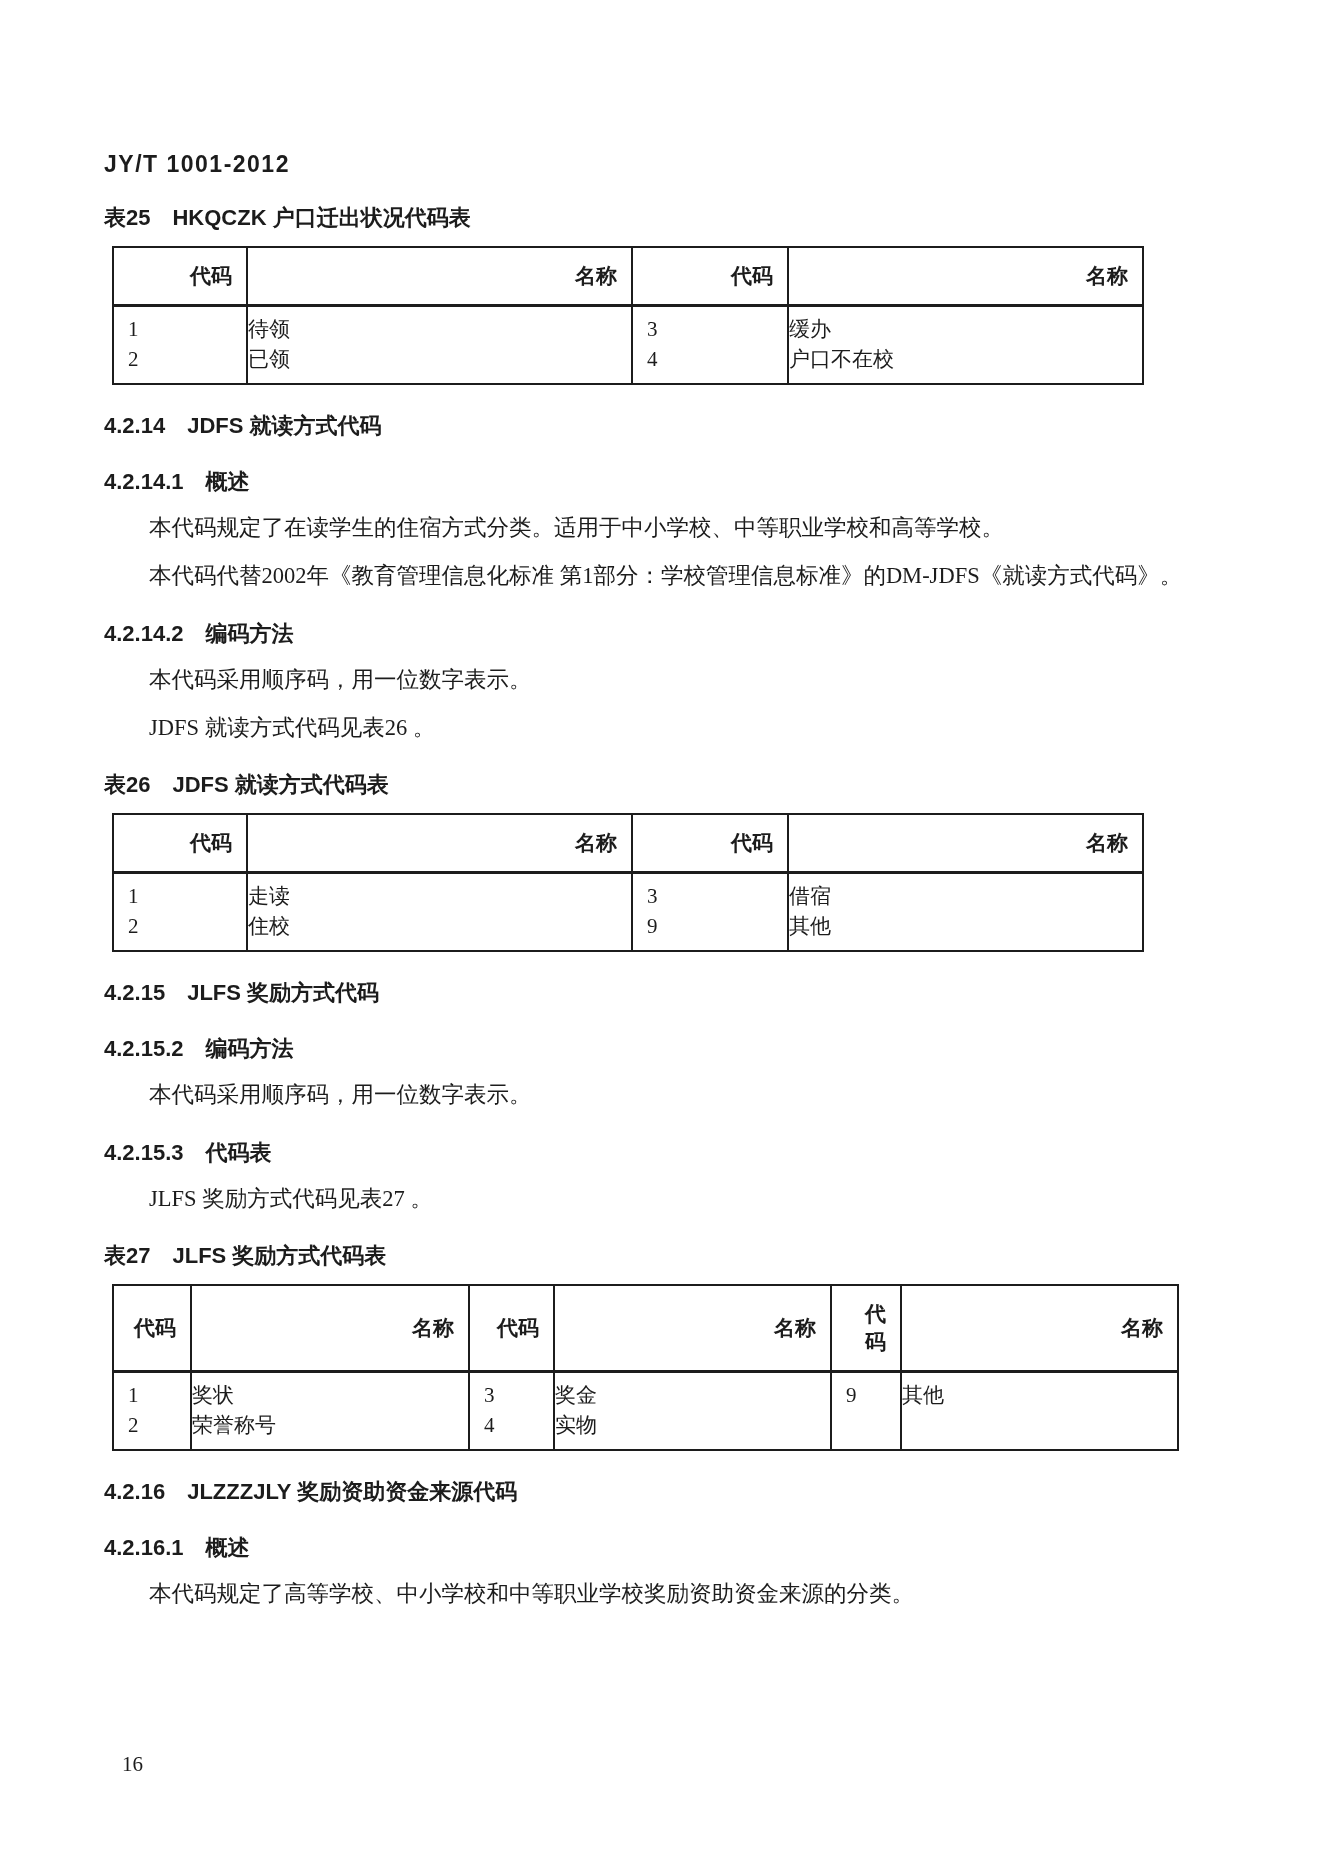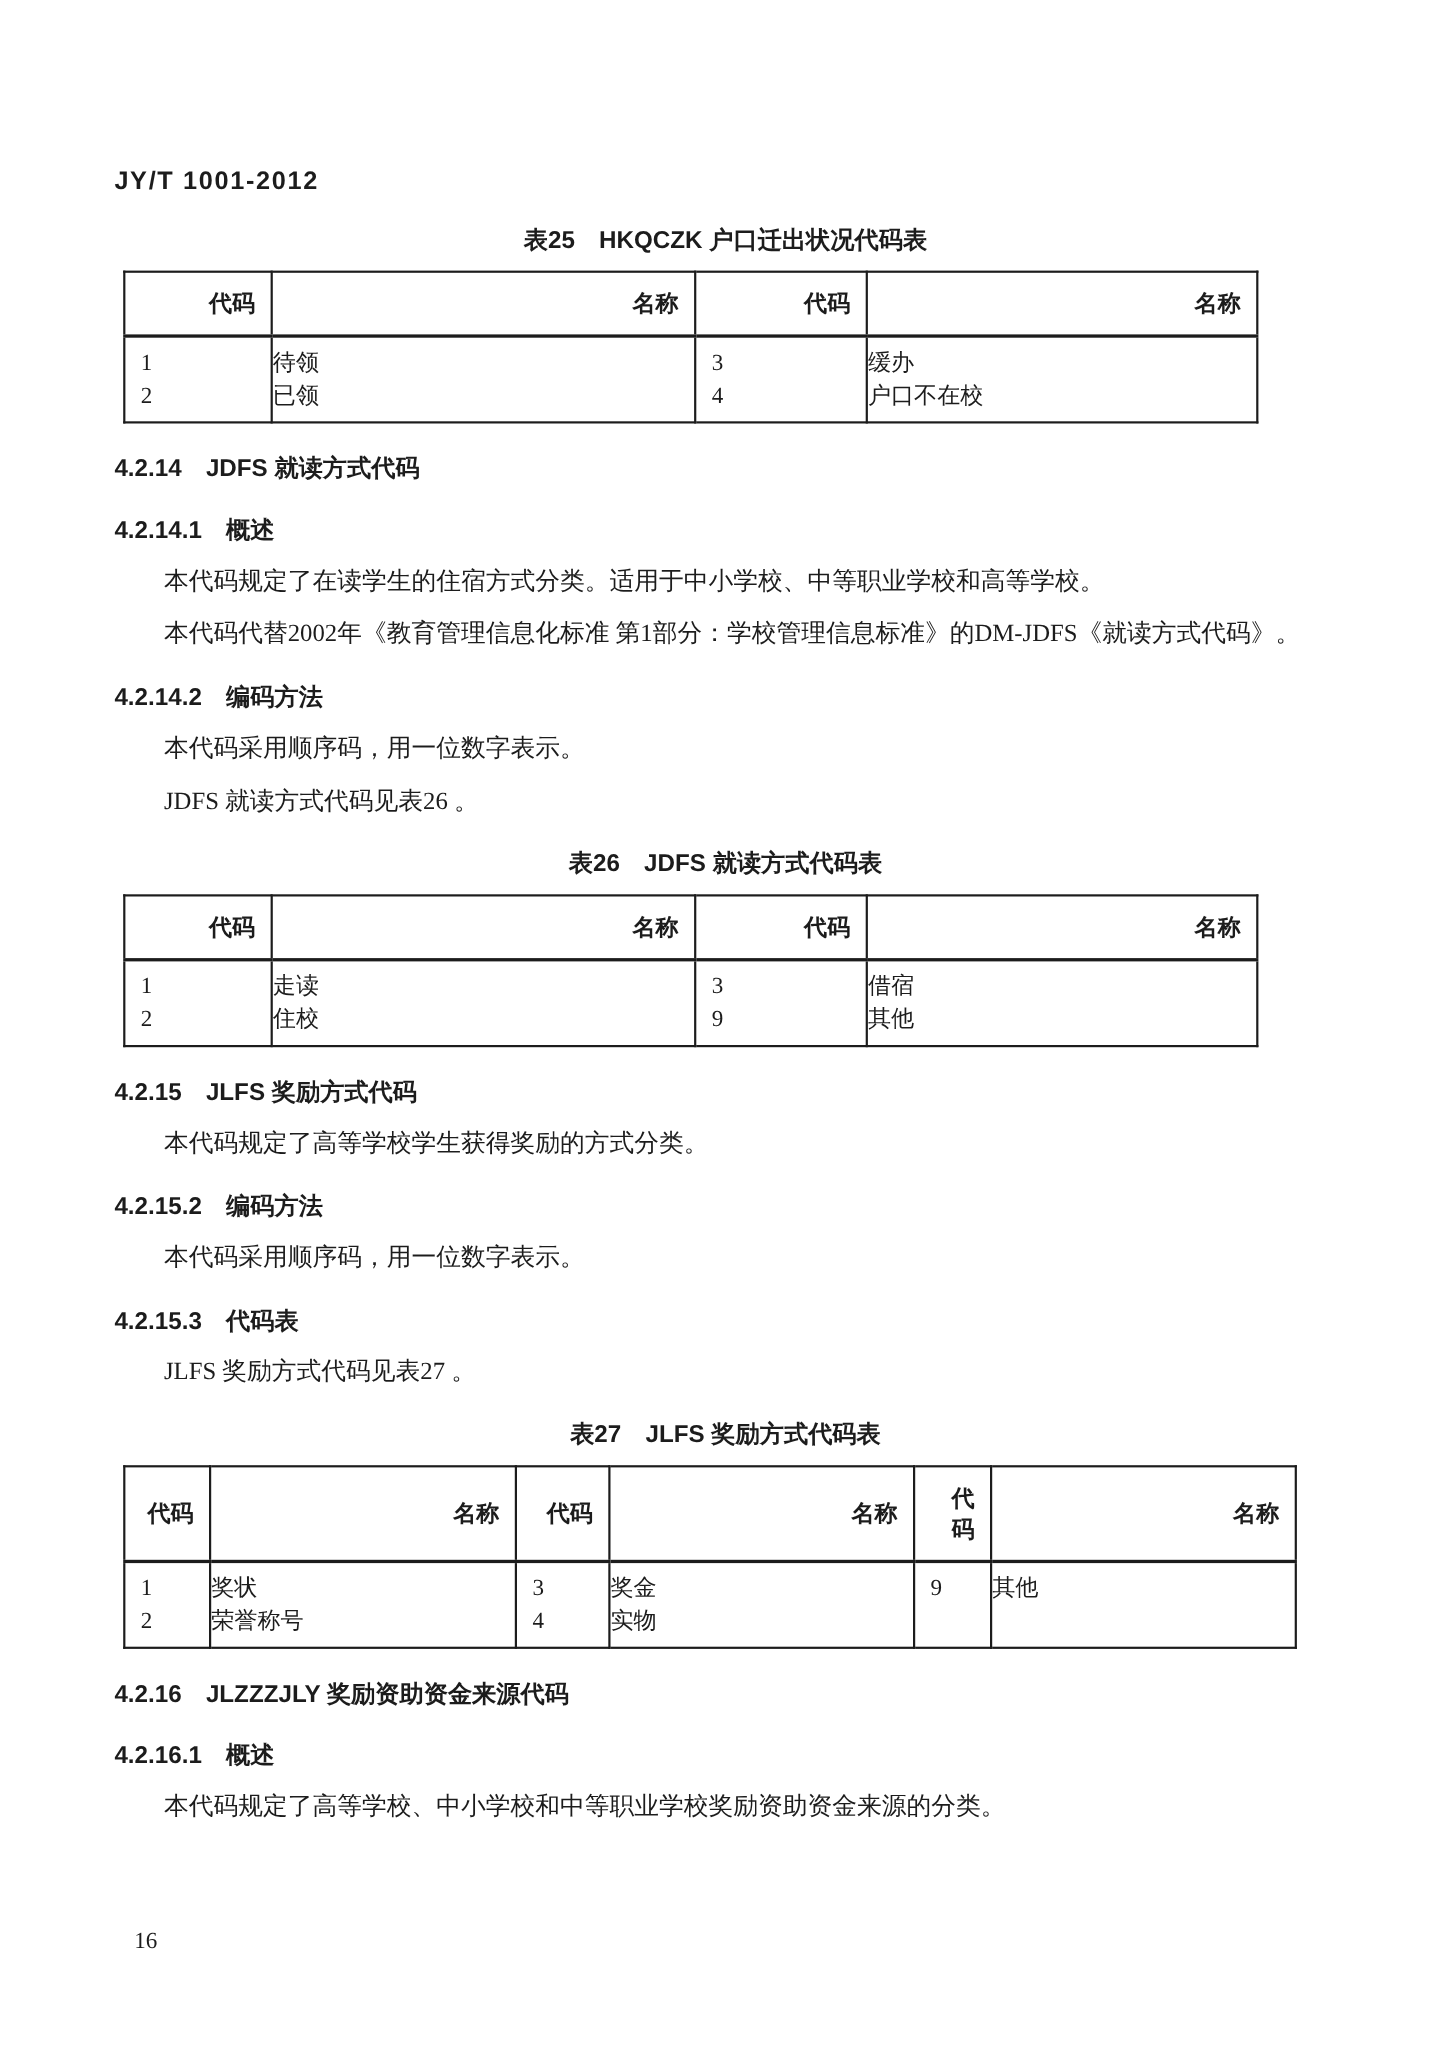--- a/index.html
+++ b/index.html
@@ -19,21 +19,21 @@
   .doc-number {
     font-family: "Liberation Sans", "DejaVu Sans", sans-serif;
     font-weight: bold;
     font-size: 23px;
     letter-spacing: 1.5px;
     line-height: 28px;
     white-space: pre-wrap;
   }
   .table-title {
     margin-top: 26px;
-    text-align: center;
+    text-align: left;
     font-family: "Liberation Sans", "DejaVu Sans", sans-serif;
     font-weight: bold;
     font-size: 22px;
     line-height: 28px;
     white-space: pre-wrap;
   }
   table.code-table {
     border-collapse: collapse;
     table-layout: fixed;
     margin: 14px 0 0 8px;
@@ -177,21 +177,20 @@
         <td class="name-cell">
           <div class="ln">借宿</div>
           <div class="ln">其他</div>
         </td>
       </tr>
     </tbody>
   </table>
 
   <h3 class="sec">4.2.15　JLFS 奖励方式代码</h3>
 
-  <p class="body-text">本代码规定了高等学校学生获得奖励的方式分类。</p>
 
   <h3 class="sec">4.2.15.2　编码方法</h3>
   <p class="body-text">本代码采用顺序码，用一位数字表示。</p>
 
   <h3 class="sec">4.2.15.3　代码表</h3>
   <p class="body-text">JLFS 奖励方式代码见表27 。</p>
 
   <div class="table-title">表27　JLFS 奖励方式代码表</div>
   <table class="code-table" style="width:1065px">
     <colgroup>

